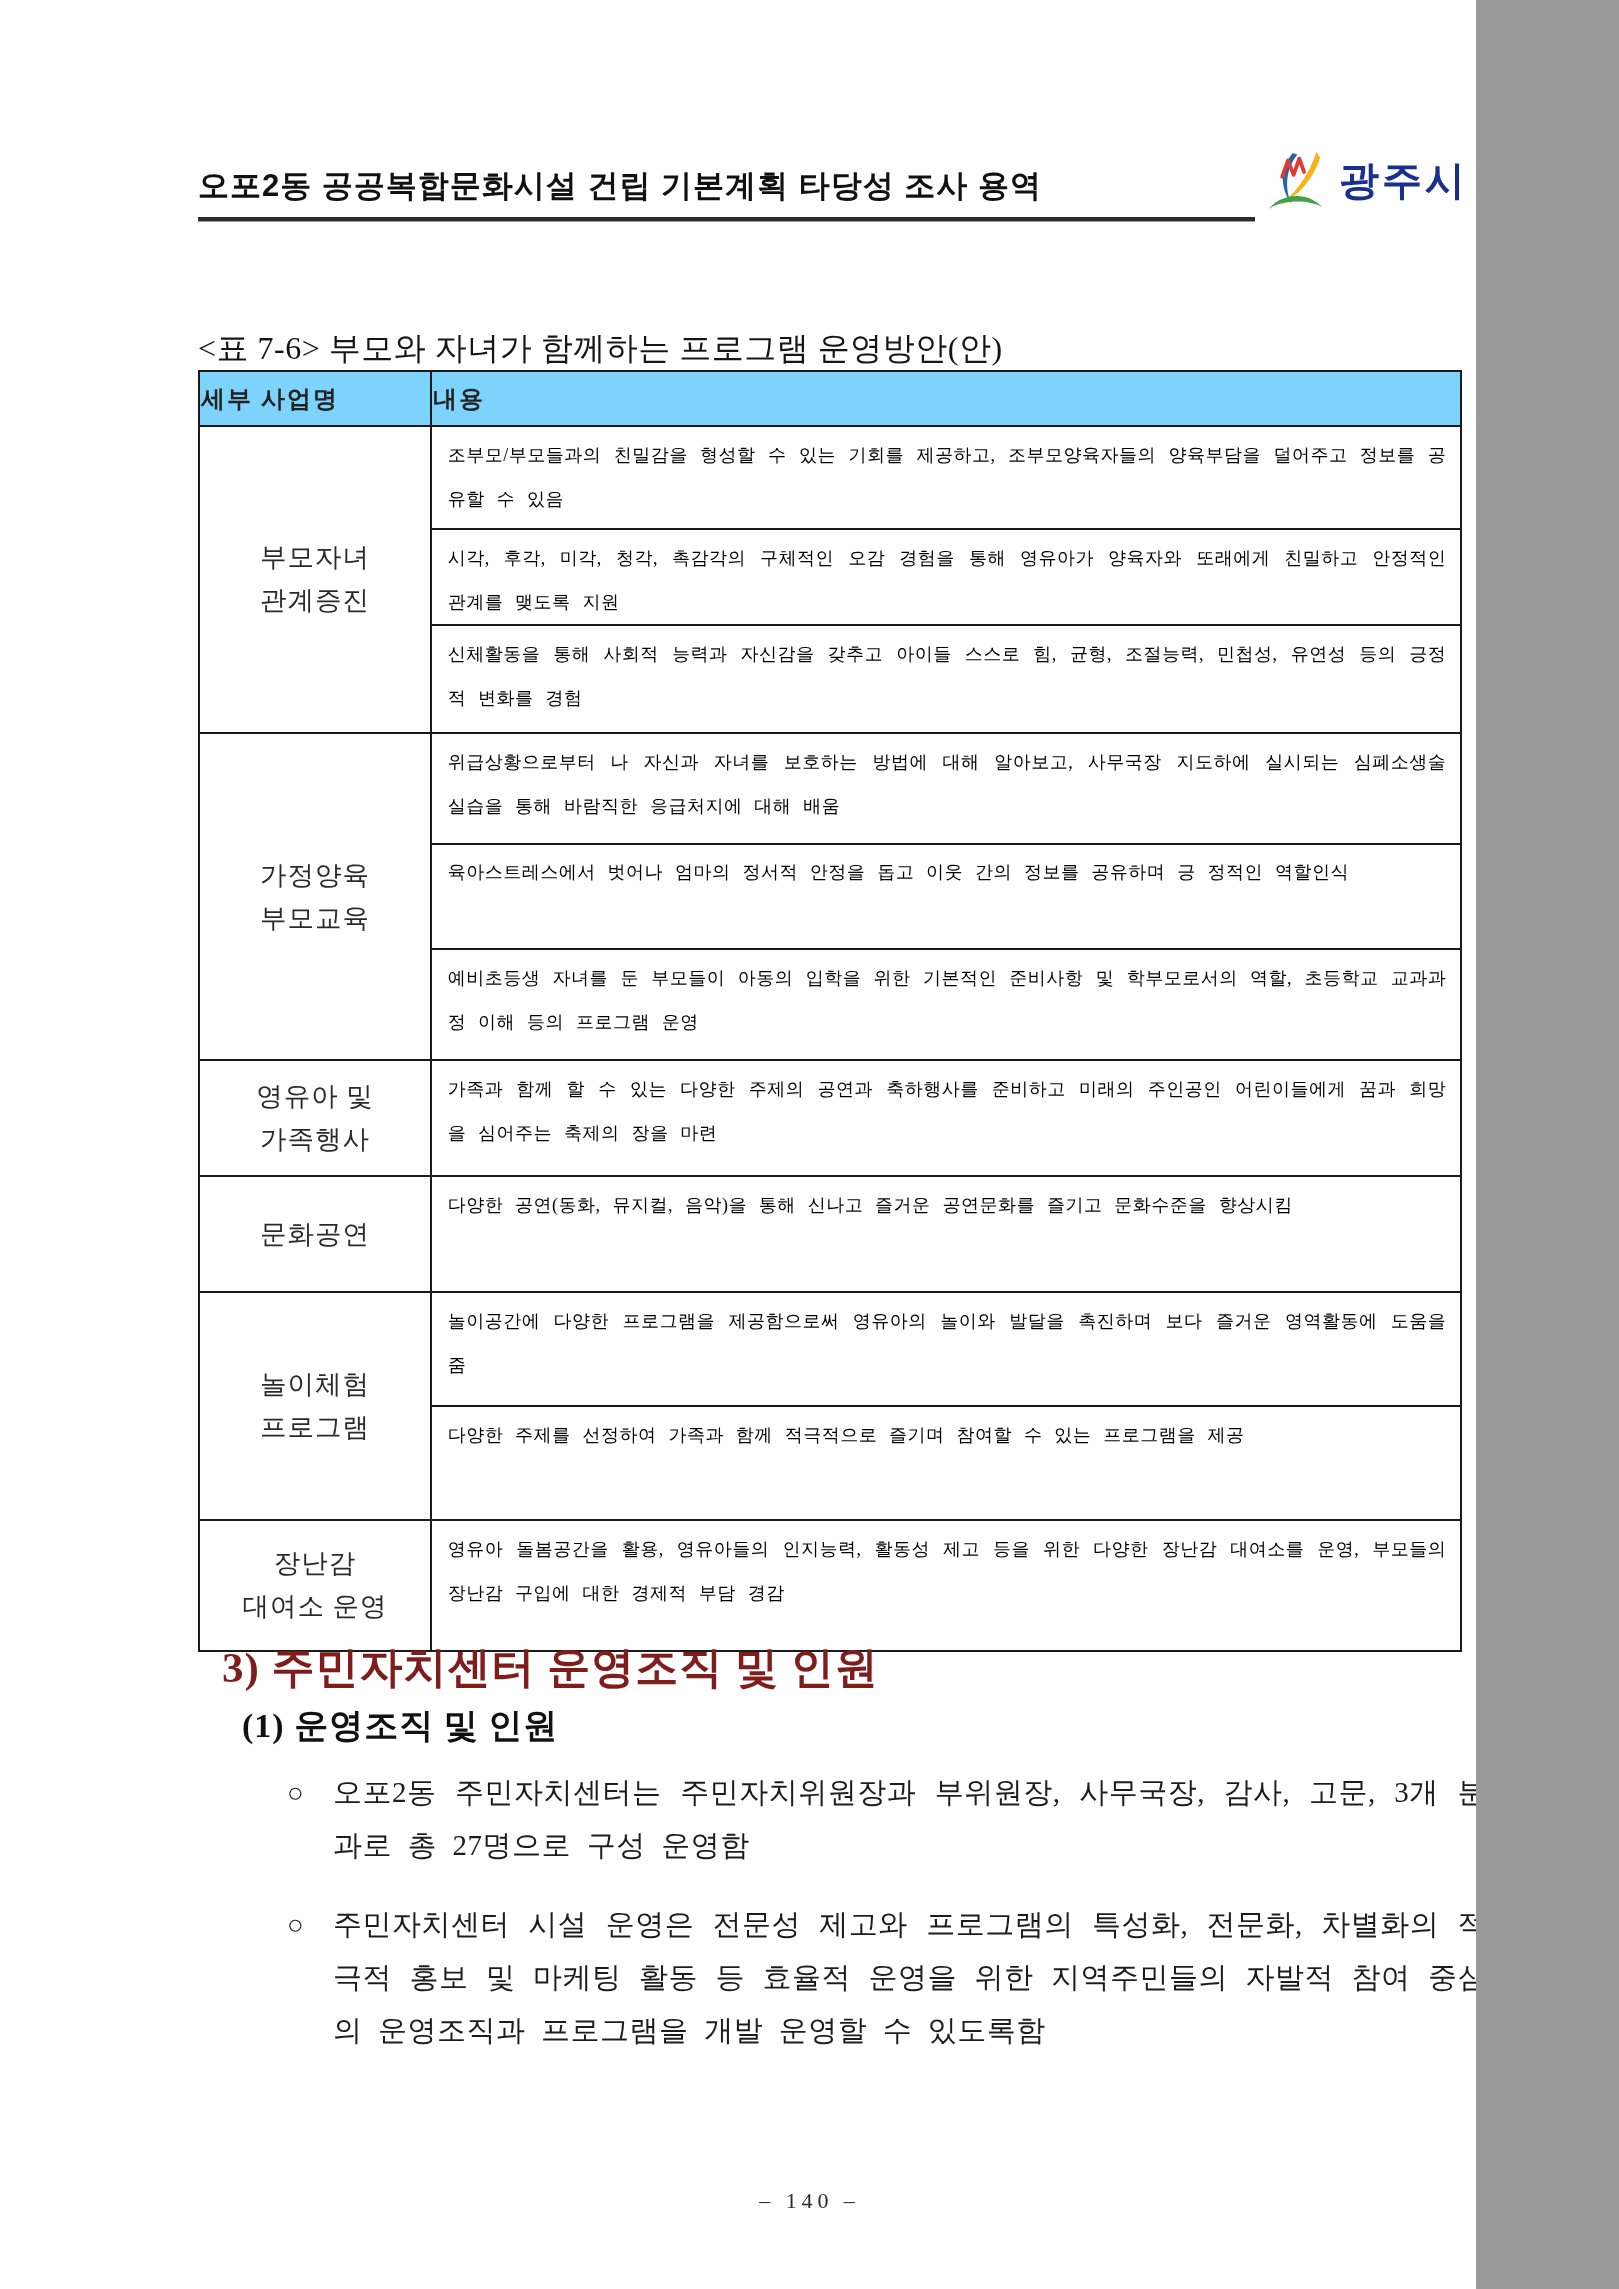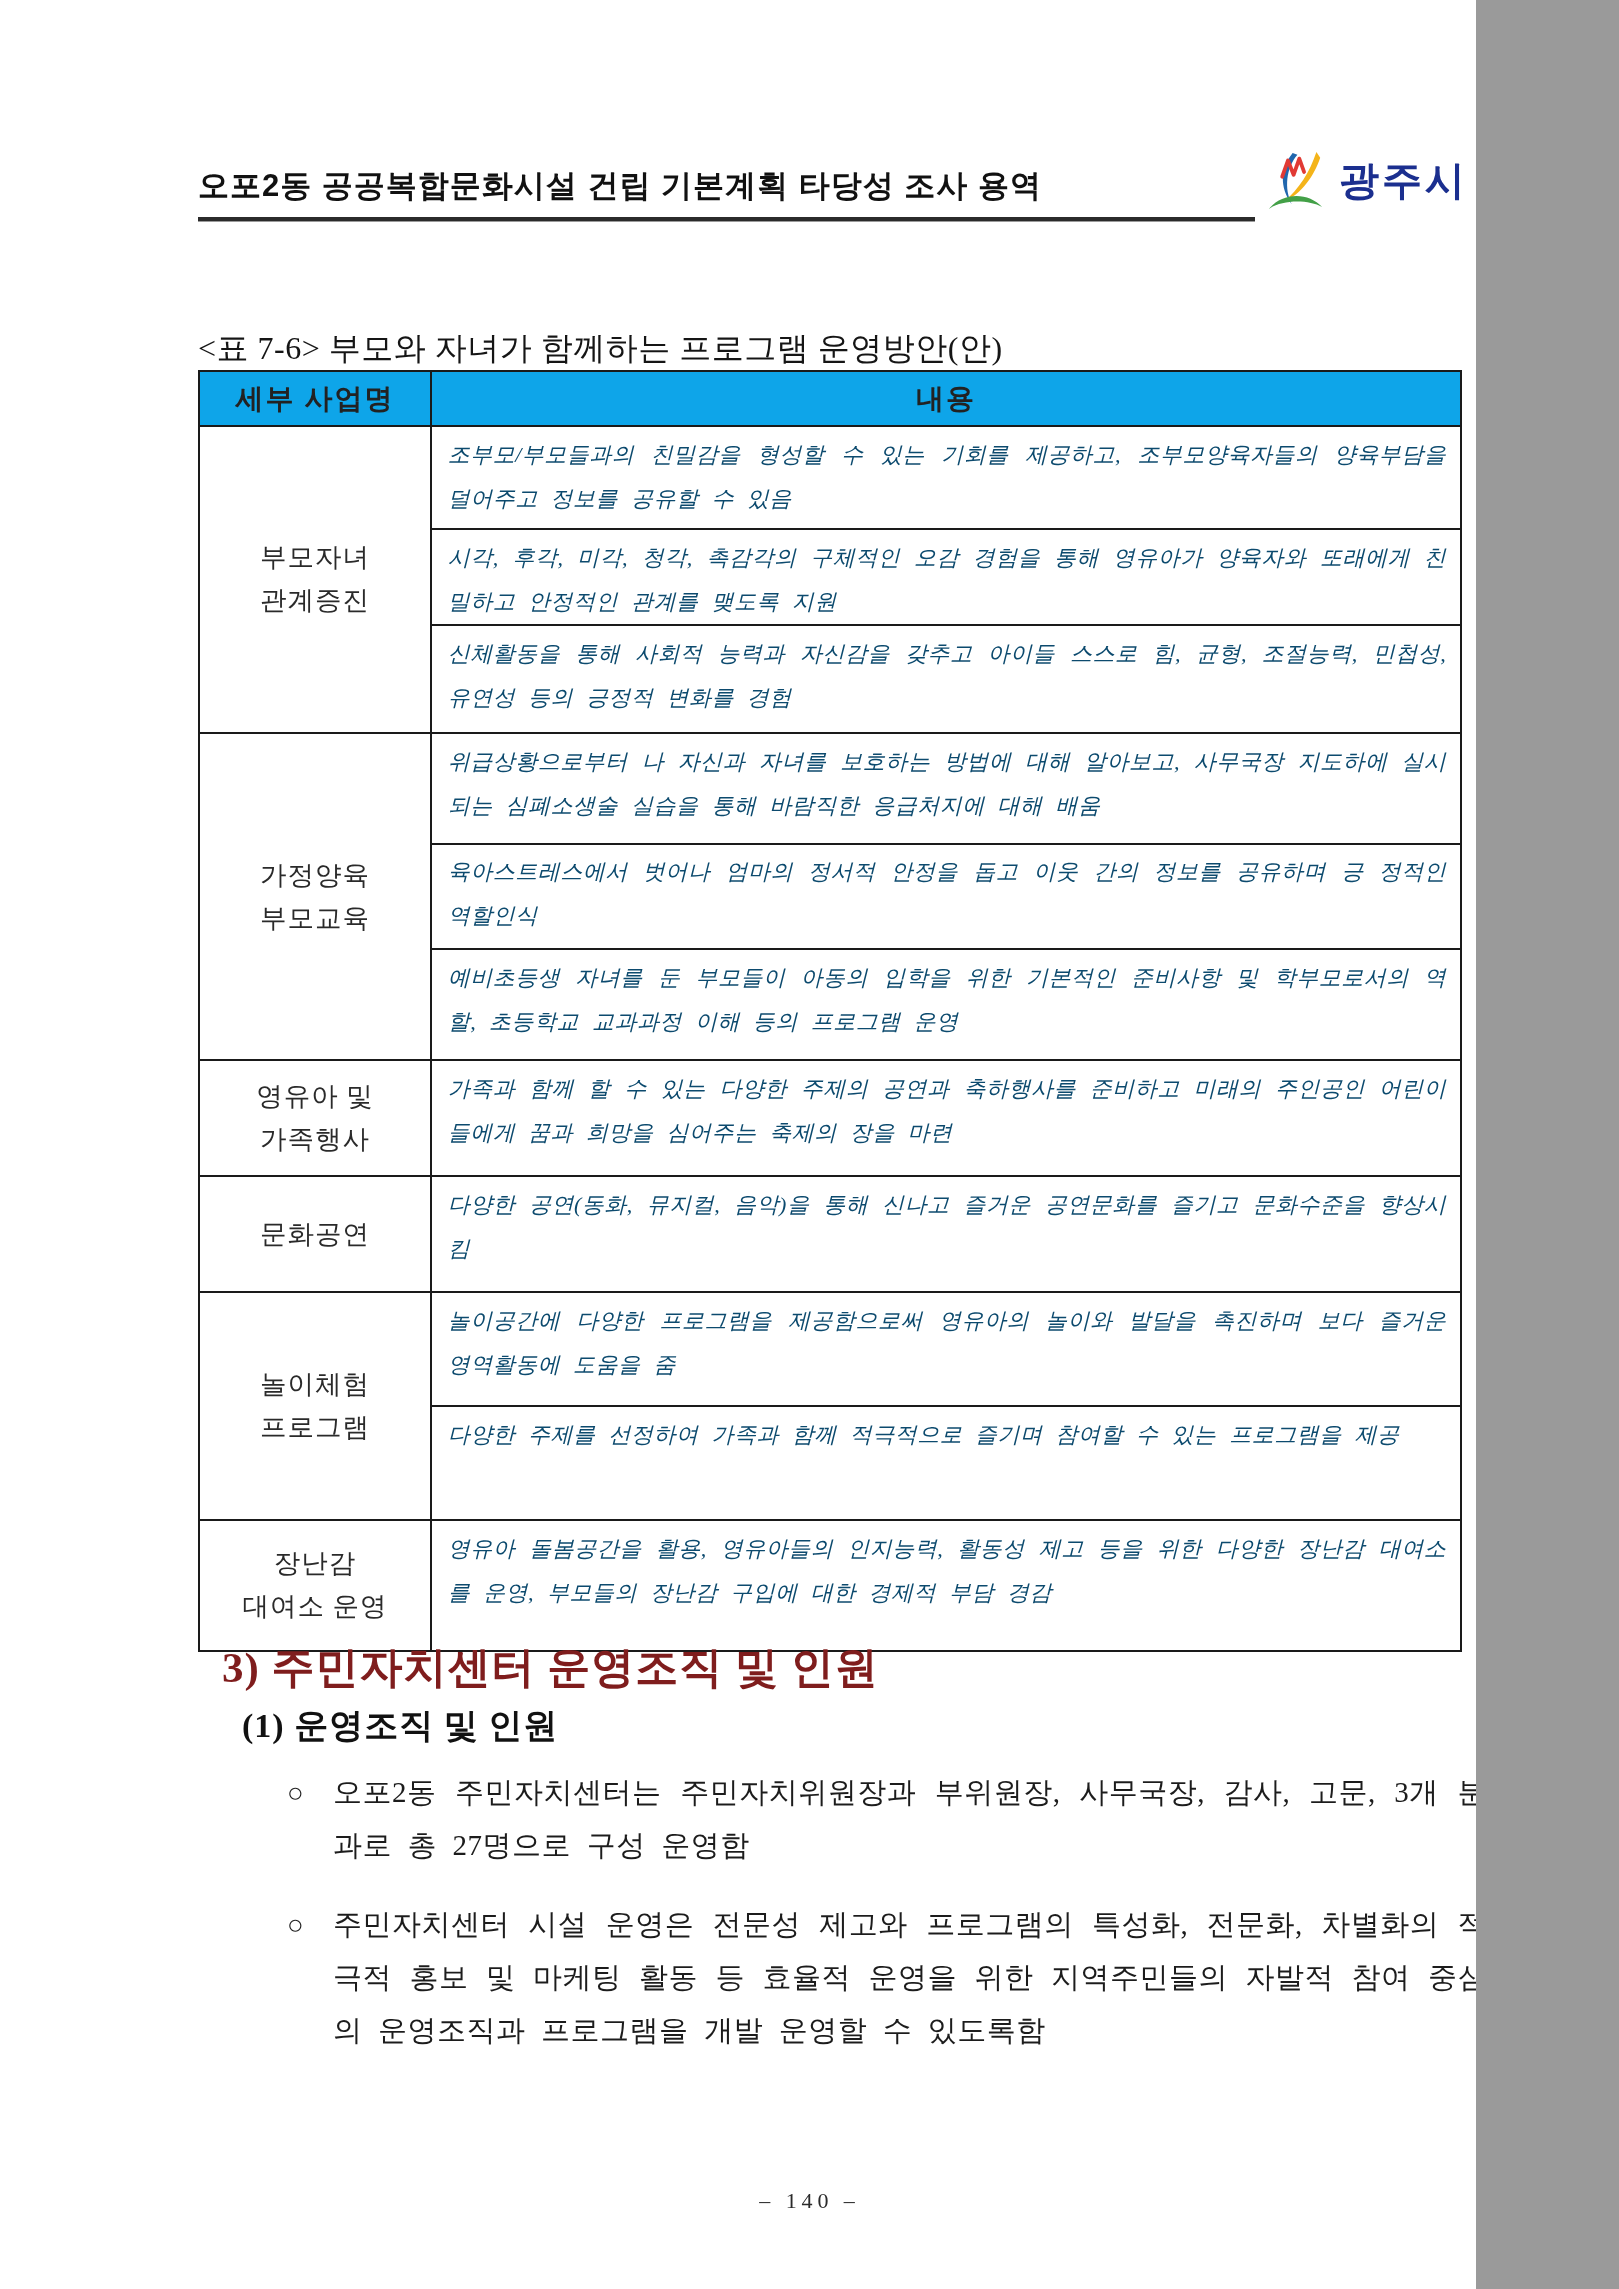--- a/index.html
+++ b/index.html
@@ -41,37 +41,36 @@
     position:absolute;left:198px;top:370px;width:1264px;
     border-collapse:collapse;table-layout:fixed;
     font-size:26.5px;color:#222;
   }
   table.doc-table th,table.doc-table td{
     border:2px solid #1a1a1a;
   }
   table.doc-table{border:2.9px solid #1a1a1a;}
   th.col-label{width:228px;}
   table.doc-table th{
-    background:#0ea5e9;height:51px;
-    font-weight:600;font-size:28px;letter-spacing:2px;
-    text-align:center;vertical-align:middle;
+    background:#7dd3fc;height:51px;
+    font-weight:600;font-size:24px;letter-spacing:2px;
+    text-align:left;vertical-align:middle;
   }
   td.lbl{
     text-align:center;vertical-align:middle;
     font-size:26.5px;line-height:43px;letter-spacing:1px;color:#2a2a2a;
   }
   td.lbl span{display:block;}
   td.ct{
     vertical-align:top;
     text-align:justify;text-justify:inter-word;
     padding:5.9px 13.7px 0 15.7px;
-    font-size:22px;line-height:44px;
-    letter-spacing:0.5px;word-spacing:6.9px;color:#0c4a6e;
+    font-size:18px;line-height:44px;
+    letter-spacing:0.5px;word-spacing:6.9px;color:#000000;
     overflow:hidden;
-    font-style:italic;
   }
   .ht97{height:95px}.ht90{height:88px}.ht102{height:100px}
   .ht105{height:103px}.ht100{height:98px}.ht110{height:108px}
   .ht108{height:106px}.ht125{height:123px}
   
   .section-heading{
     position:absolute;left:222px;top:1639px;margin:0;
     font-size:43px;font-weight:bold;letter-spacing:1px;color:#7f1d1d;
     white-space:nowrap;
   }

